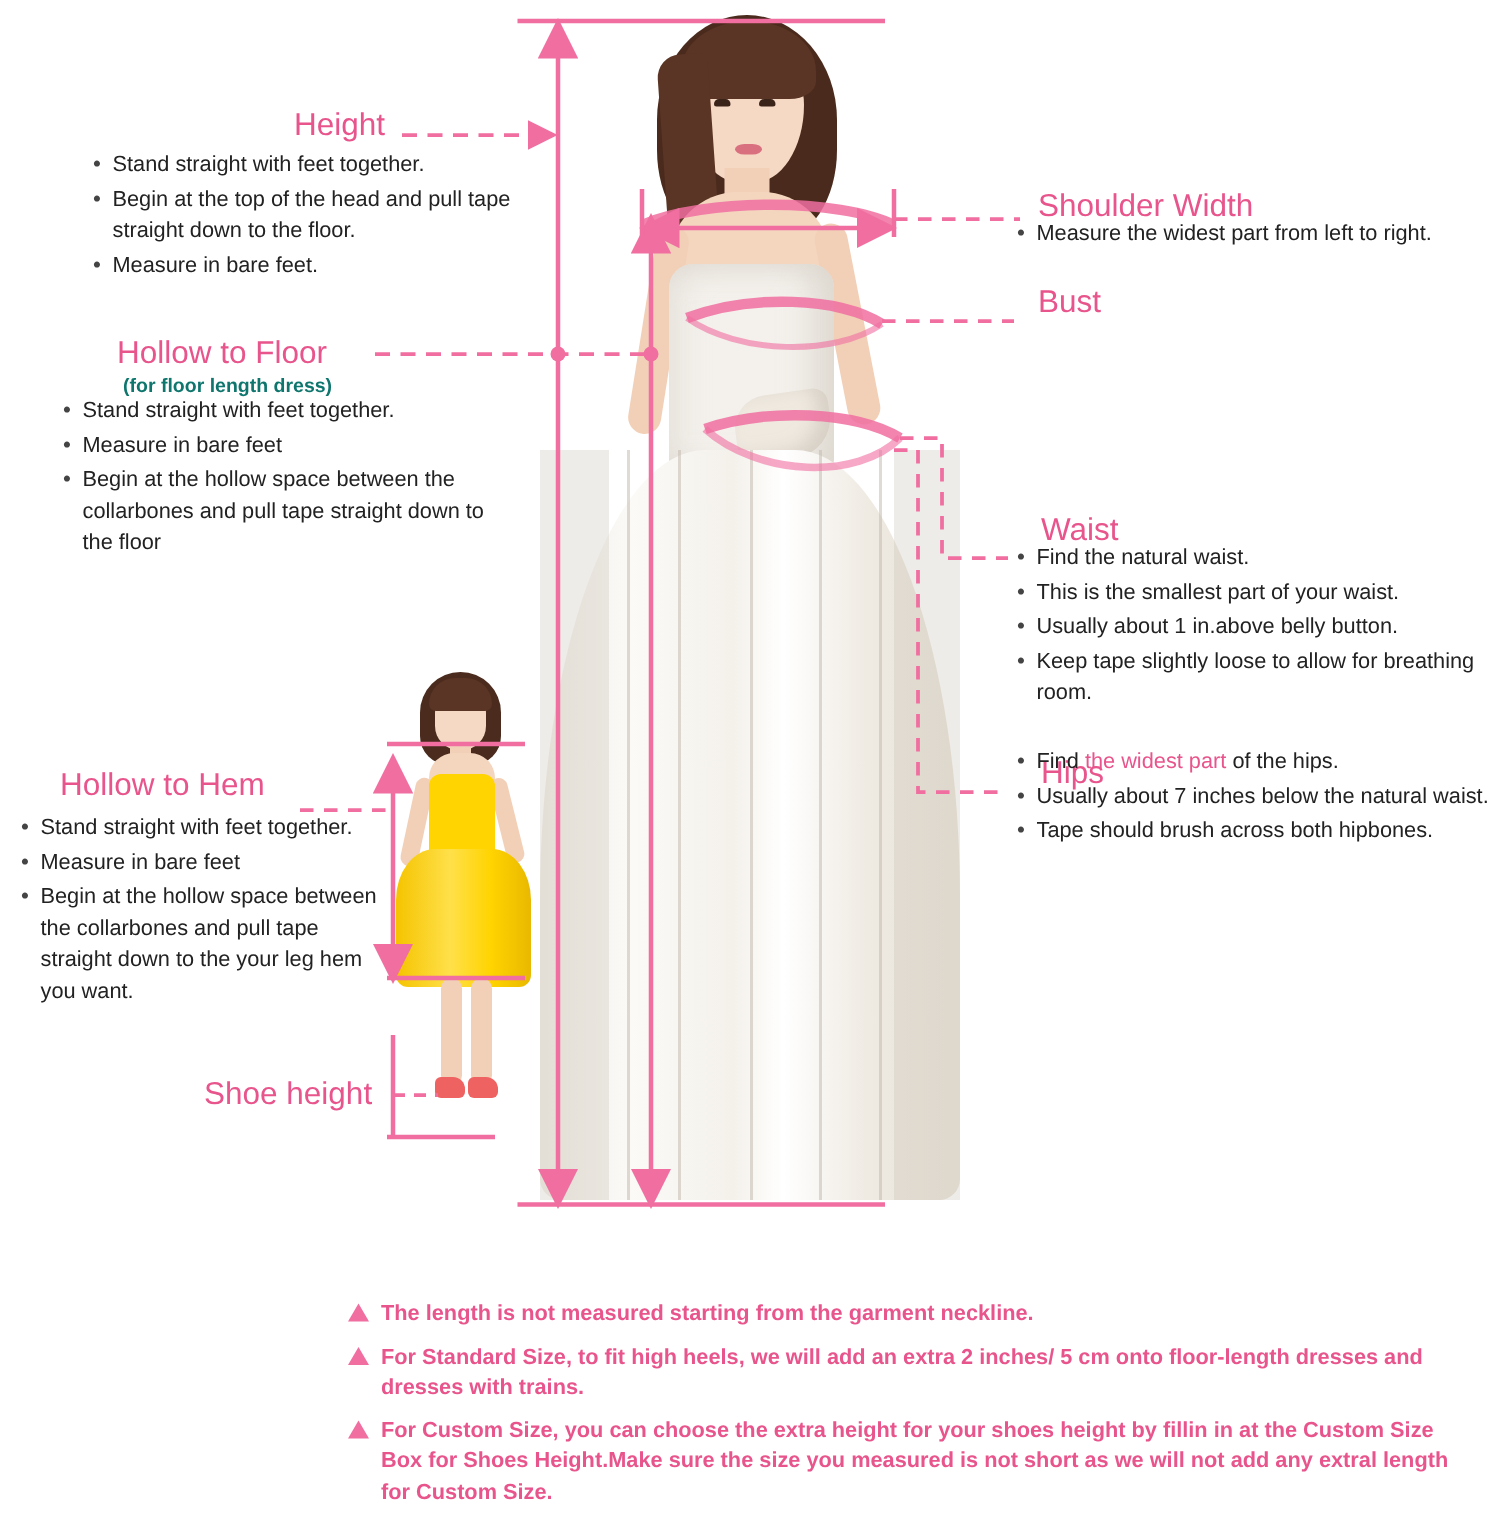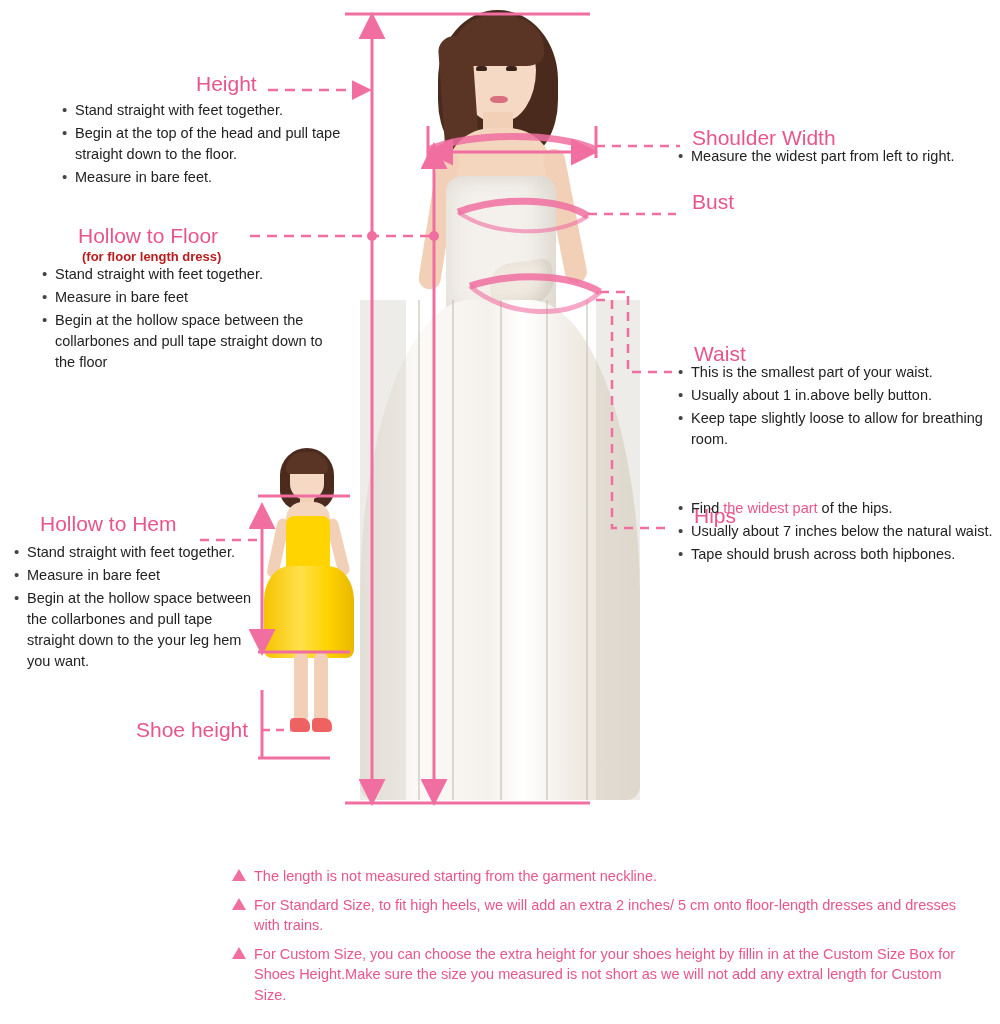--- a/index.html
+++ b/index.html
@@ -20,21 +20,21 @@
 
   
   .abs { position: absolute; }
   .heading {
     color: #e8558c;
     font-weight: normal;
     font-size: 21px;
     white-space: nowrap;
   }
   .subheading {
-    color: #b91c1c;
+    color: #0f766e;
     font-weight: bold;
     font-size: 13px;
     white-space: nowrap;
   }
   .bullets {
     list-style: none;
     margin: 0;
     padding: 0;
     color: #222222;
     font-size: 14.5px;
@@ -277,20 +277,21 @@
     width: 1000px; height: 1024px;
     pointer-events: none;
   }
 
   
   #notes {
     position: absolute;
     left: 232px;
     top: 866px;
     width: 740px;
+    font-weight: bold;
   }
   .note {
     position: relative;
     color: #e8558c;
     font-size: 14.5px;
     line-height: 1.42;
     padding-left: 22px;
     margin-bottom: 8px;
   }
   .note .tri {
@@ -453,20 +454,21 @@
   </ul>
 
   <div class="abs" style="left:692px; top:190px;">
     <div class="heading">Bust</div>
   </div>
 
   <div class="abs" style="left:694px; top:342px;">
     <div class="heading">Waist</div>
   </div>
   <ul class="bullets abs" style="left:676px; top:362px; width:322px;">
+    <li>Find the natural waist.</li>
     <li>This is the smallest part of your waist.</li>
     <li>Usually about 1 in.above belly button.</li>
     <li>Keep tape slightly loose to allow for breathing room.</li>
   </ul>
 
   <div class="abs" style="left:694px; top:504px;">
     <div class="heading">Hips</div>
   </div>
   <ul class="bullets abs" style="left:676px; top:498px; width:322px;">
     <li>

